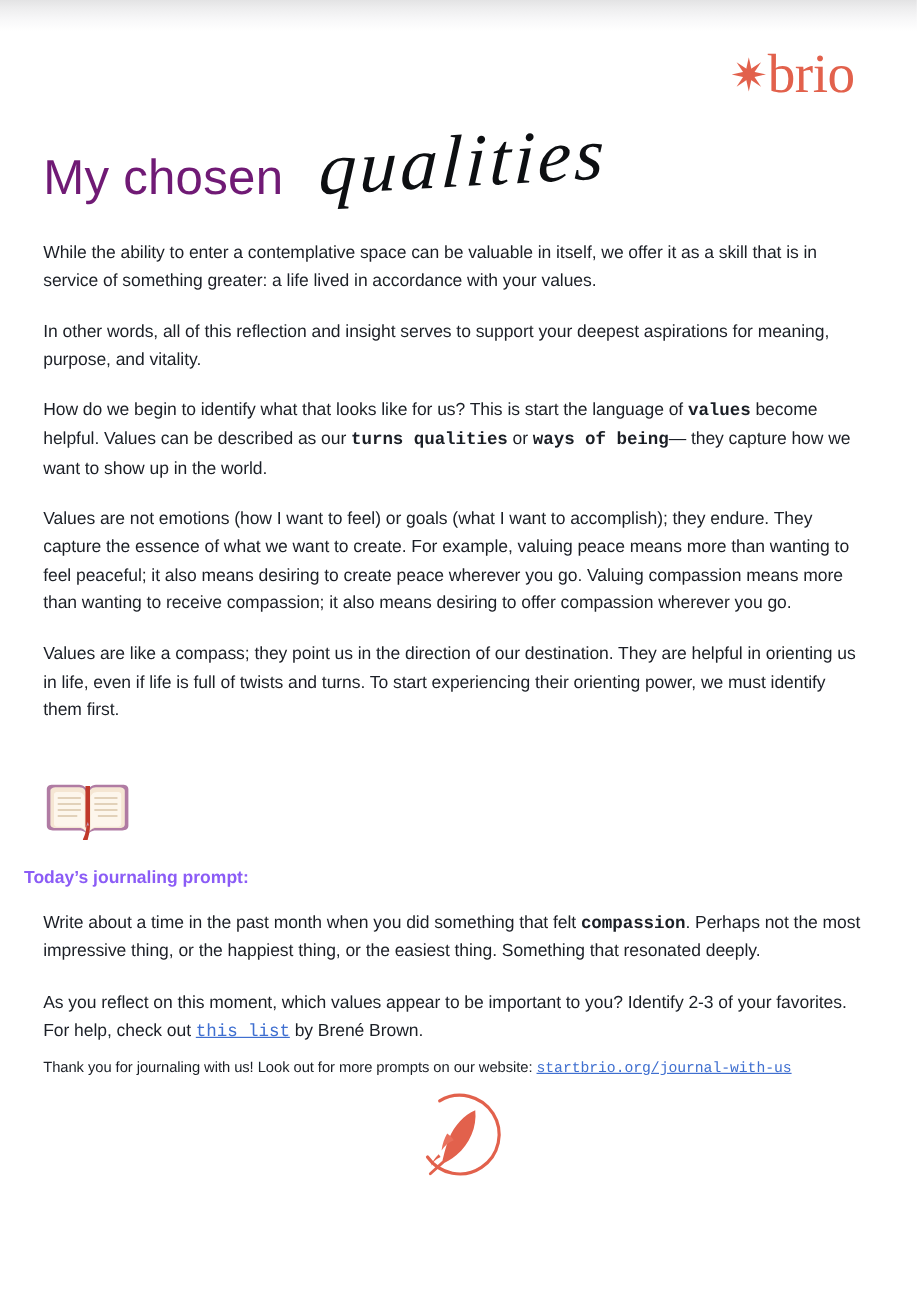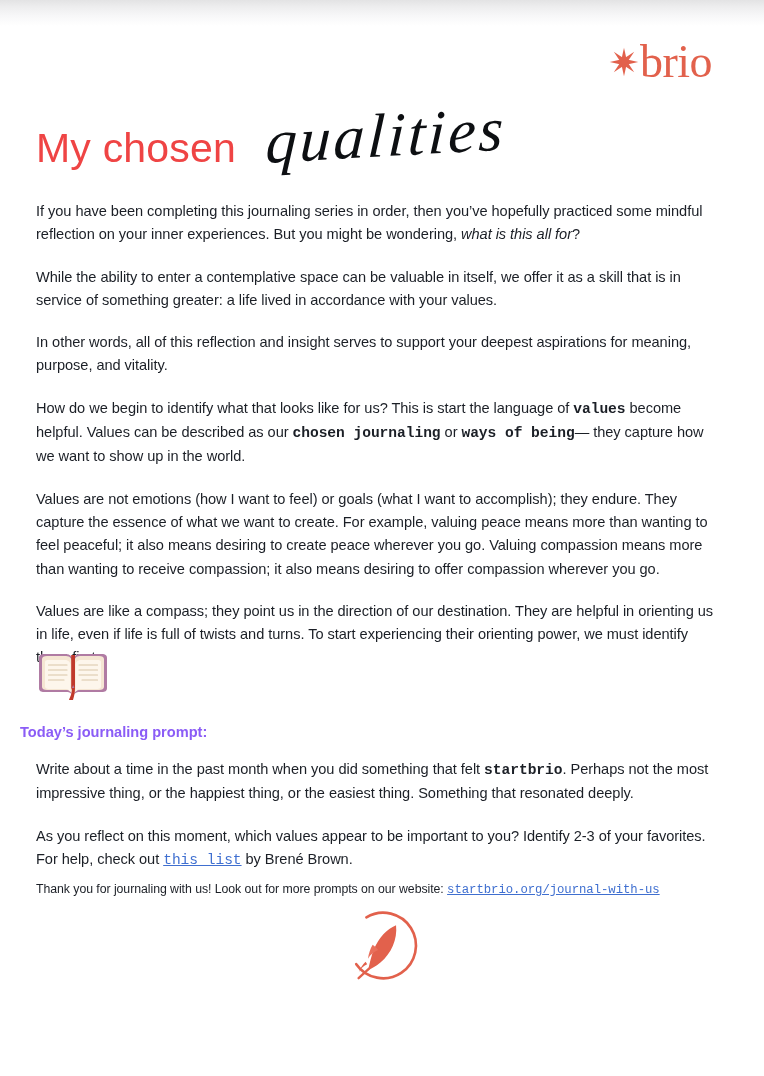--- a/index.html
+++ b/index.html
@@ -63,21 +63,21 @@
     height: 80px;
   }
   .title-plain {
     position: absolute;
     left: 0;
     top: 6px;
     font-family: "Liberation Sans", sans-serif;
     font-weight: 300;
     font-size: 41px;
     line-height: 48px;
-    color: #ef4444;
+    color: #701a75;
     letter-spacing: 0.2px;
   }
   .title-script {
     position: absolute;
     left: 228px;
     top: -16px;
     font-family: "Liberation Serif", serif;
     font-style: italic;
     font-weight: 400;
     font-size: 62px;
@@ -187,27 +187,26 @@
     <div class="brand-word">brio</div>
   </div>
 
   <div class="title-block">
     <span class="title-plain">My chosen</span>
     <span class="title-script">qualities</span>
   </div>
 
   <div class="content">
 
-    <p class="body"><span>If you have been completing this journaling series in order, then you’ve hopefully practiced some mindful reflection on your inner experiences. But you might be wondering, </span><span class="i">what is this all for</span><span>?</span></p>
 
     <p class="body">While the ability to enter a contemplative space can be valuable in itself, we offer it as a skill that is in service of something greater: a life lived in accordance with your values.</p>
 
     <p class="body">In other words, all of this reflection and insight serves to support your deepest aspirations for meaning, purpose, and vitality.</p>
 
-    <p class="body"><span>How do we begin to identify what that looks like for us? This is start the language of </span><span class="b">values</span><span> become helpful. Values can be described as our </span><span class="b">chosen journaling</span><span> or </span><span class="b">ways of being</span><span>— they capture how we want to show up in the world.</span></p>
+    <p class="body"><span>How do we begin to identify what that looks like for us? This is start the language of </span><span class="b">values</span><span> become helpful. Values can be described as our </span><span class="b">turns qualities</span><span> or </span><span class="b">ways of being</span><span>— they capture how we want to show up in the world.</span></p>
 
     <p class="body">Values are not emotions (how I want to feel) or goals (what I want to accomplish); they endure. They capture the essence of what we want to create. For example, valuing peace means more than wanting to feel peaceful; it also means desiring to create peace wherever you go. Valuing compassion means more than wanting to receive compassion; it also means desiring to offer compassion wherever you go.</p>
 
     <p class="body">Values are like a compass; they point us in the direction of our destination. They are helpful in orienting us in life, even if life is full of twists and turns. To start experiencing their orienting power, we must identify them first.</p>
   </div>
 
   <div class="book-row">
     <svg class="book-emoji" width="74" height="52" viewBox="0 0 74 52">
       <path d="M3 8 C3 5 5 4 8 4 L30 4 C34 4 37 7 37 11 L37 47 C37 44 34 42 30 42 L8 42 C5 42 3 41 3 38 Z" fill="#b07ba3"></path>
       <path d="M71 8 C71 5 69 4 66 4 L44 4 C40 4 37 7 37 11 L37 47 C37 44 40 42 44 42 L66 42 C69 42 71 41 71 38 Z" fill="#b07ba3"></path>
@@ -226,21 +225,21 @@
         <line x1="46" y1="30" x2="61.5" y2="30"></line>
       </g>
       <path d="M35.2 5 L39 5 L39 40 L37.2 35 L35.2 40 Z" fill="#c0392b"></path>
       <path d="M36 38 C36 44 34 47 33 50 L37 50 C38 46 39 43 39 38 Z" fill="#c0392b"></path>
     </svg>
   </div>
 
   <div class="prompt-heading">Today’s journaling prompt:</div>
 
   <div class="prompt-body">
-    <p class="body"><span>Write about a time in the past month when you did something that felt </span><span class="b">startbrio</span><span>. Perhaps not the most impressive thing, or the happiest thing, or the easiest thing. Something that resonated deeply.</span></p>
+    <p class="body"><span>Write about a time in the past month when you did something that felt </span><span class="b">compassion</span><span>. Perhaps not the most impressive thing, or the happiest thing, or the easiest thing. Something that resonated deeply.</span></p>
 
     <p class="body"><span>As you reflect on this moment, which values appear to be important to you? Identify 2-3 of your favorites. For help, check out </span><a class="inline-link" href="#">this list</a><span> by Brené Brown.</span></p>
   </div>
 
   <div class="footer-note"><span>Thank you for journaling with us! Look out for more prompts on our website: </span><a class="inline-link" href="#">startbrio.org/journal-with-us</a></div>
 
   <div class="footer-logo">
     <svg class="footer-mark" viewBox="0 0 100 100">
       <path d="M30 12 A42 42 0 1 1 17 72" fill="none" stroke="#e2614c" stroke-width="3.4" stroke-linecap="round"></path>
       <path d="M68 22 C70 40 62 58 48 70 C42 75 36 78 32 80 C34 72 36 62 40 52 C46 38 56 27 68 22 Z" fill="#e2614c"></path>

